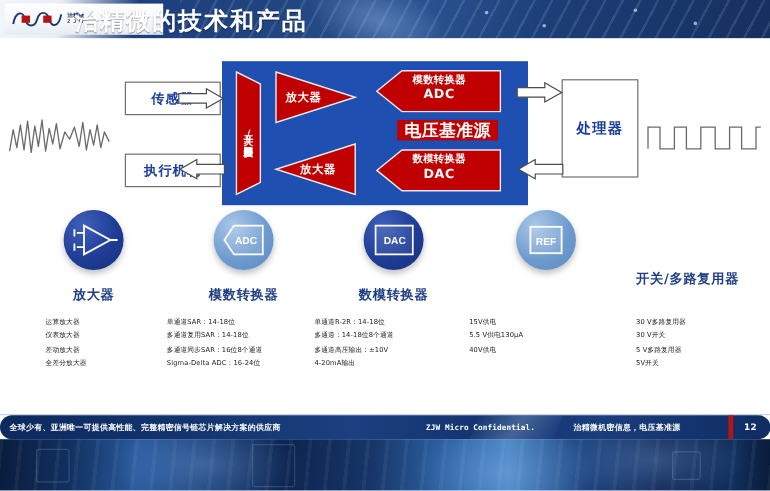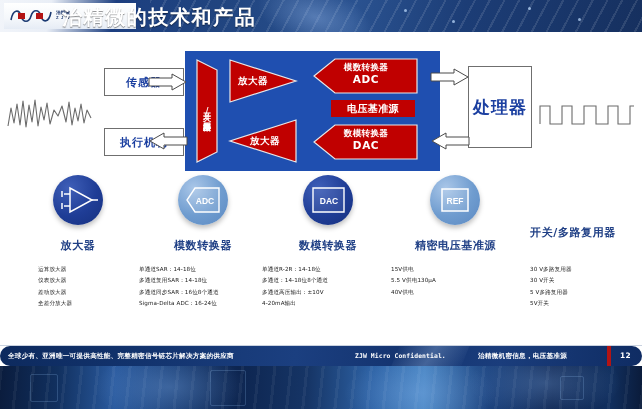--- a/index.html
+++ b/index.html
@@ -56,21 +56,21 @@
   .wbox{
     position:absolute;background:#fff;border:1px solid #6f6f6f;
     display:flex;align-items:center;justify-content:center;
     color:#1b3fa0;font-weight:bold;
     font-family:"DejaVu Sans","Liberation Sans",sans-serif;
     font-size:11px;letter-spacing:1px;
   }
   #sensor-box{left:104px;top:24px;width:78px;height:26px;}
   #actuator-box{left:104px;top:84px;width:78px;height:26px;}
   #processor-box{left:468px;top:22px;width:62px;height:80px;}
-  #processor-box span{font-size:17px;}
+  #processor-box span{font-size:12px;}
 
   .mux-trap{position:absolute;left:196px;top:15px;width:22px;height:104px;}
   .mux-label{
     position:absolute;left:199px;top:19px;width:16px;height:96px;
     color:#fff;font-weight:bold;font-size:8.2px;line-height:1;
     font-family:"DejaVu Sans","Liberation Sans",sans-serif;
     writing-mode:vertical-rl;text-orientation:upright;
     display:flex;align-items:center;justify-content:center;letter-spacing:0px;
   }
 
@@ -82,21 +82,21 @@
   .chev{position:absolute;}
   .chev-label{
     position:absolute;text-align:center;color:#fff;font-weight:bold;line-height:1.15;
     font-family:"DejaVu Sans","Liberation Sans",sans-serif;
   }
   .chev-cn{font-size:8.6px;letter-spacing:.3px;}
   .chev-en{font-size:10.5px;letter-spacing:.6px;}
   .refbox{
     position:absolute;left:331px;top:56px;width:84px;height:17px;background:#c00000;
     display:flex;align-items:center;justify-content:center;
-    color:#fff;font-weight:bold;font-size:10px;letter-spacing:.4px;
+    color:#fff;font-weight:bold;font-size:14px;letter-spacing:.4px;
     font-family:Liberation Sans, sans-serif;
   }
   .arrowW{position:absolute;}
 
   
   .icon-row{position:absolute;left:0;top:143px;width:642px;height:68px;}
   .icon-cell{position:absolute;width:120px;text-align:center;}
   .badge{
     width:50px;height:50px;border-radius:50%;margin:0 auto;
     position:relative;box-shadow:0 3px 5px rgba(0,0,0,.25);
@@ -310,21 +310,20 @@
             <text x="25" y="29" font-family="Liberation Sans, sans-serif" font-size="8.5" font-weight="bold" fill="#ffffff" text-anchor="middle">REF</text>
           </svg>
         </div>
       </div>
 
     </div>
 
     <div class="cat-title" style="left:18px;top:206px;width:120px;">放大器</div>
     <div class="cat-title" style="left:133px;top:206px;width:140px;">模数转换器</div>
     <div class="cat-title" style="left:258px;top:206px;width:140px;">数模转换器</div>
-    <div class="cat-title" style="left:378px;top:206px;width:155px;">精密电压基准源</div>
     <div class="cat-title two-line" style="left:505px;top:194px;width:136px;">
       <div>开关/多路复用器</div>
     </div>
 
     <div class="detail" style="left:38px;top:232px;">
       <div>运算放大器</div>
       <div>仪表放大器</div>
       <div>差动放大器</div>
       <div>全差分放大器</div>
     </div>

